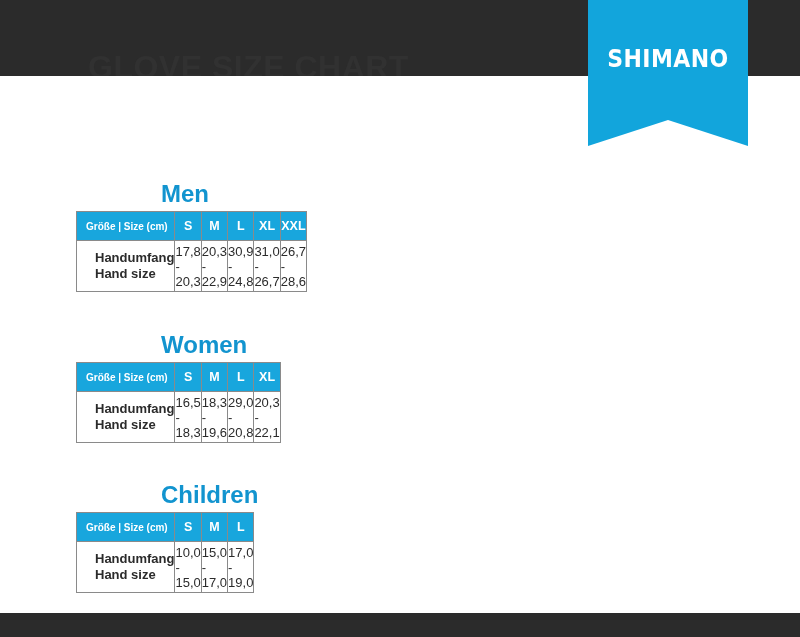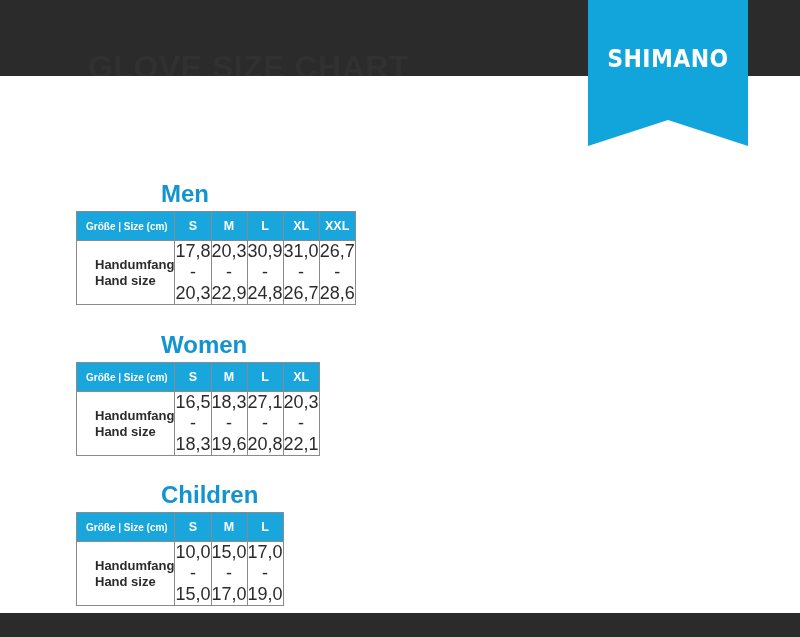--- a/index.html
+++ b/index.html
@@ -126,22 +126,22 @@
   }
   .hdr.label-col {
     text-align: left;
     padding-left: 9px;
     font-size: 10px;
   }
   .cell {
     height: 50px;
     background: #ffffff;
     color: #2b2b2b;
-    font-size: 18px;
-    text-align: center;
+    font-size: 13px;
+    text-align: left;
     vertical-align: middle;
   }
   .cell.label-col {
     text-align: left;
     padding-left: 18px;
     font-weight: bold;
     font-size: 13px;
     line-height: 16px;
   }
   .label-col { width: 152px; }
@@ -203,21 +203,21 @@
           </tr>
         </thead>
         <tbody>
           <tr>
             <td class="cell label-col">
               <span class="rowlabel-line">Handumfang</span>
               <span class="rowlabel-line">Hand size</span>
             </td>
             <td class="cell size-col">16,5 - 18,3</td>
             <td class="cell size-col">18,3 - 19,6</td>
-            <td class="cell size-col">27,1 - 20,8</td>
+            <td class="cell size-col">29,0 - 20,8</td>
             <td class="cell size-col">20,3 - 22,1</td>
           </tr>
         </tbody>
       </table>
     </div>
     <div class="section" style="top: 483px;">
       <div class="section-title">Children</div>
       <table class="size-table">
         <thead>
           <tr>

